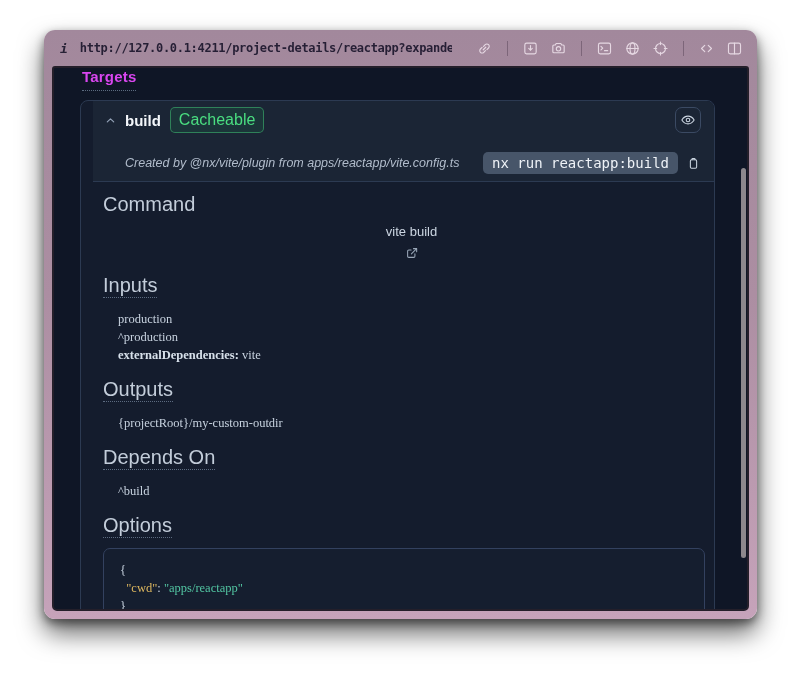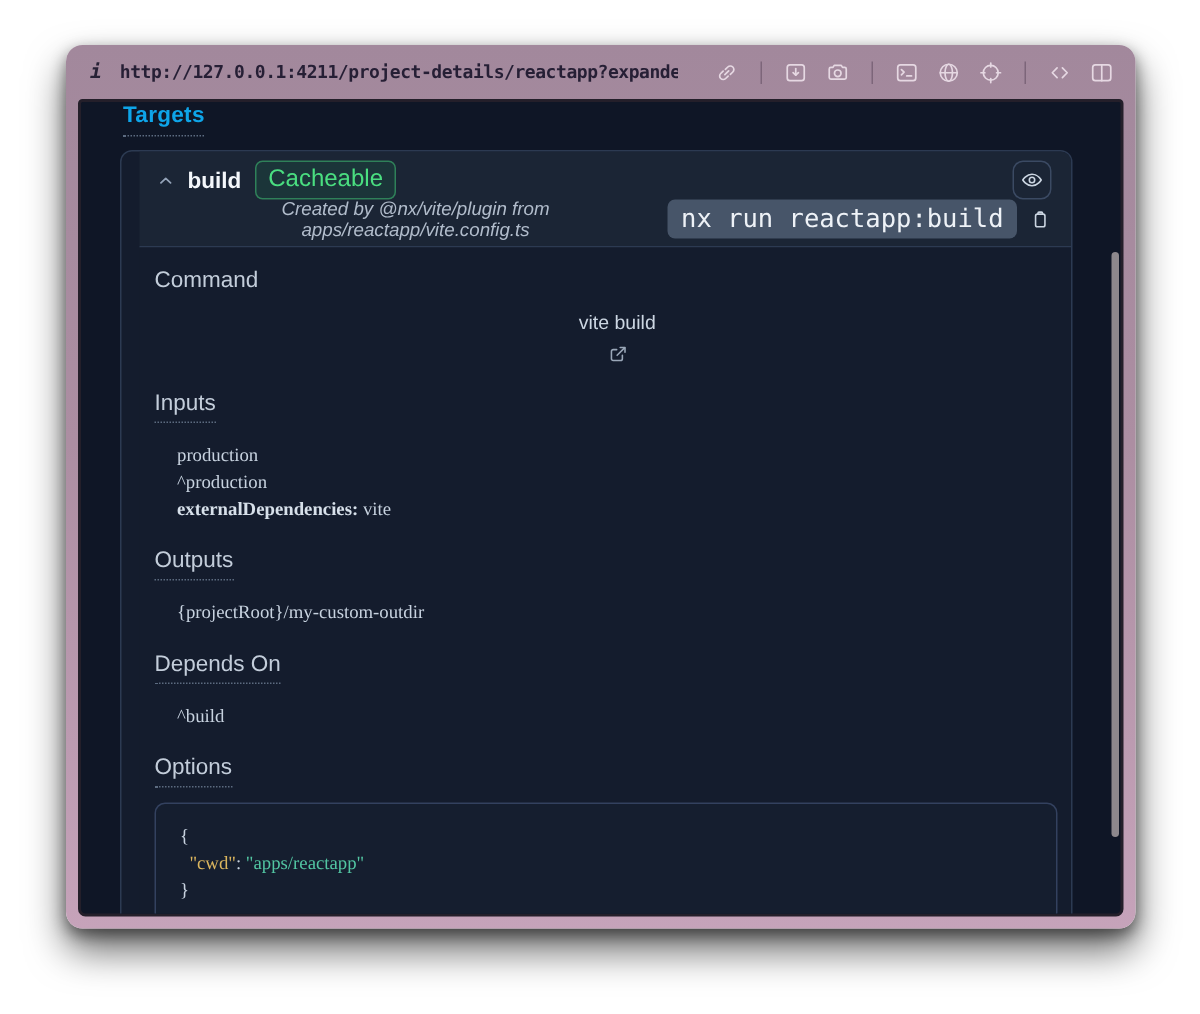--- a/index.html
+++ b/index.html
@@ -39,21 +39,21 @@
     background: #0f1626; border: 2px solid #241f2a; border-radius: 3px 3px 5px 5px;
     overflow: hidden; padding: 0 0 0 28px;
   }
   .scroll-thumb {
     position: absolute; right: 1px; top: 100px; width: 5px; height: 390px;
     border-radius: 3px; background: #8d888d; cursor: grab;
   }
 
   .targets-heading {
     display: inline-block; margin-top: -7px; font-size: 15px; font-weight: bold;
-    color: #0ea5e9; letter-spacing: 0.2px;
+    color: #d946ef; letter-spacing: 0.2px;
     border-bottom: 1px dotted #5c6b80; padding-bottom: 5px;
   }
 
   
   .target-card {
     margin: 9px 35px 0 -2px; width: 635px;
     border: 1px solid #2c3a52; border-radius: 8px; overflow: hidden;
     background: #141c2d;
   }
   .card-build { height: 614px; padding-left: 12px; }
@@ -70,34 +70,34 @@
     padding: 2.5px 8px; line-height: 1.2; font-weight: 500;
   }
   .flex-spacer { flex: 1; }
   .eye-btn {
     width: 26px; height: 26px; border: 1px solid #3b4a63; border-radius: 7px;
     background: transparent; display: flex; align-items: center; justify-content: center;
     color: #cbd5e1; cursor: pointer;
   }
   .eye-btn svg { width: 16px; height: 16px; }
 
-  .hdr-row2 { display: flex; align-items: center; height: 24px; gap: 8px; margin-top: 1px; text-align: center; }
+  .hdr-row2 { display: flex; align-items: center; height: 24px; gap: 8px; margin-top: 18px; }
   .created-by { font-size: 12.5px; font-style: italic; color: #b1bccb; padding-left: 20px; }
   .run-chip {
-    font-family: "DejaVu Sans Mono", monospace; font-size: 17px; color: #eef2f7;
+    font-family: "DejaVu Sans Mono", monospace; font-size: 14px; color: #eef2f7;
     background: #475569; border-radius: 5px; padding: 3px 9px; white-space: nowrap;
   }
   .copy-btn { background: none; border: none; color: #cbd5e1; cursor: pointer; display: flex; padding: 0; }
   .copy-btn svg { width: 15px; height: 15px; }
 
   .card-divider { height: 1px; background: #2c3a52; }
 
   .card-body { padding: 14px 9px 10px 10px; background: #141c2d; }
   .section { margin-bottom: 17px; }
-  .sec-heading { font-size: 15px; color: #c3cdda; font-weight: 500; line-height: 16px; }
+  .sec-heading { font-size: 20px; color: #c3cdda; font-weight: 500; line-height: 16px; }
   .dotted { display: inline-block; border-bottom: 1px dotted #5c6b80; padding-bottom: 4px; }
   .sec-content { margin: 12px 0 0 15px; }
   .mono-line {
     font-family: Liberation Serif, serif; font-size: 12.5px; color: #c7d2df;
     line-height: 18px; white-space: pre;
   }
   .mono-bold { font-weight: bold; color: #d7e0ea; }
   .cmd-line { display: flex; align-items: center; gap: 7px; font-size: 13px; color: #ccd6e2; cursor: pointer; flex-direction: column; }
   .cmd-line svg { width: 14px; height: 14px; color: #9aa7b8; }
 

